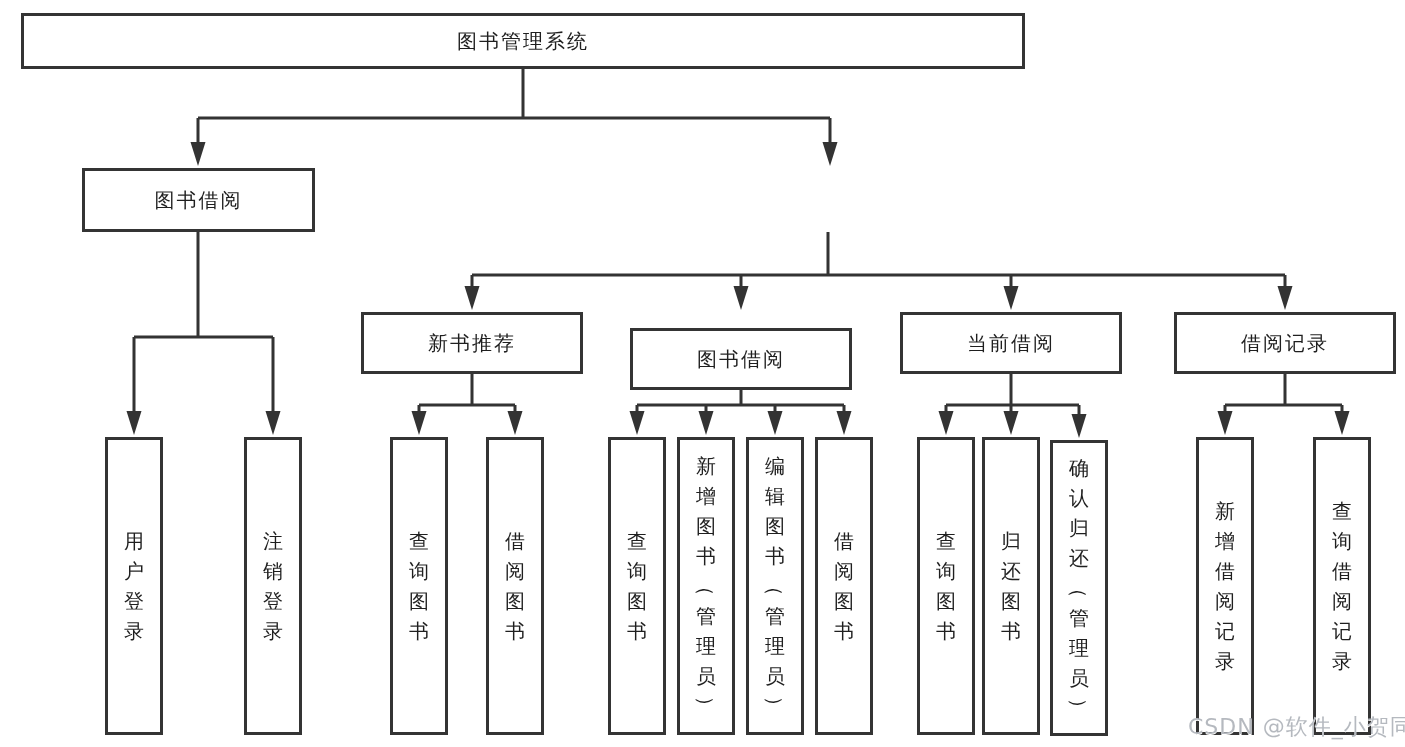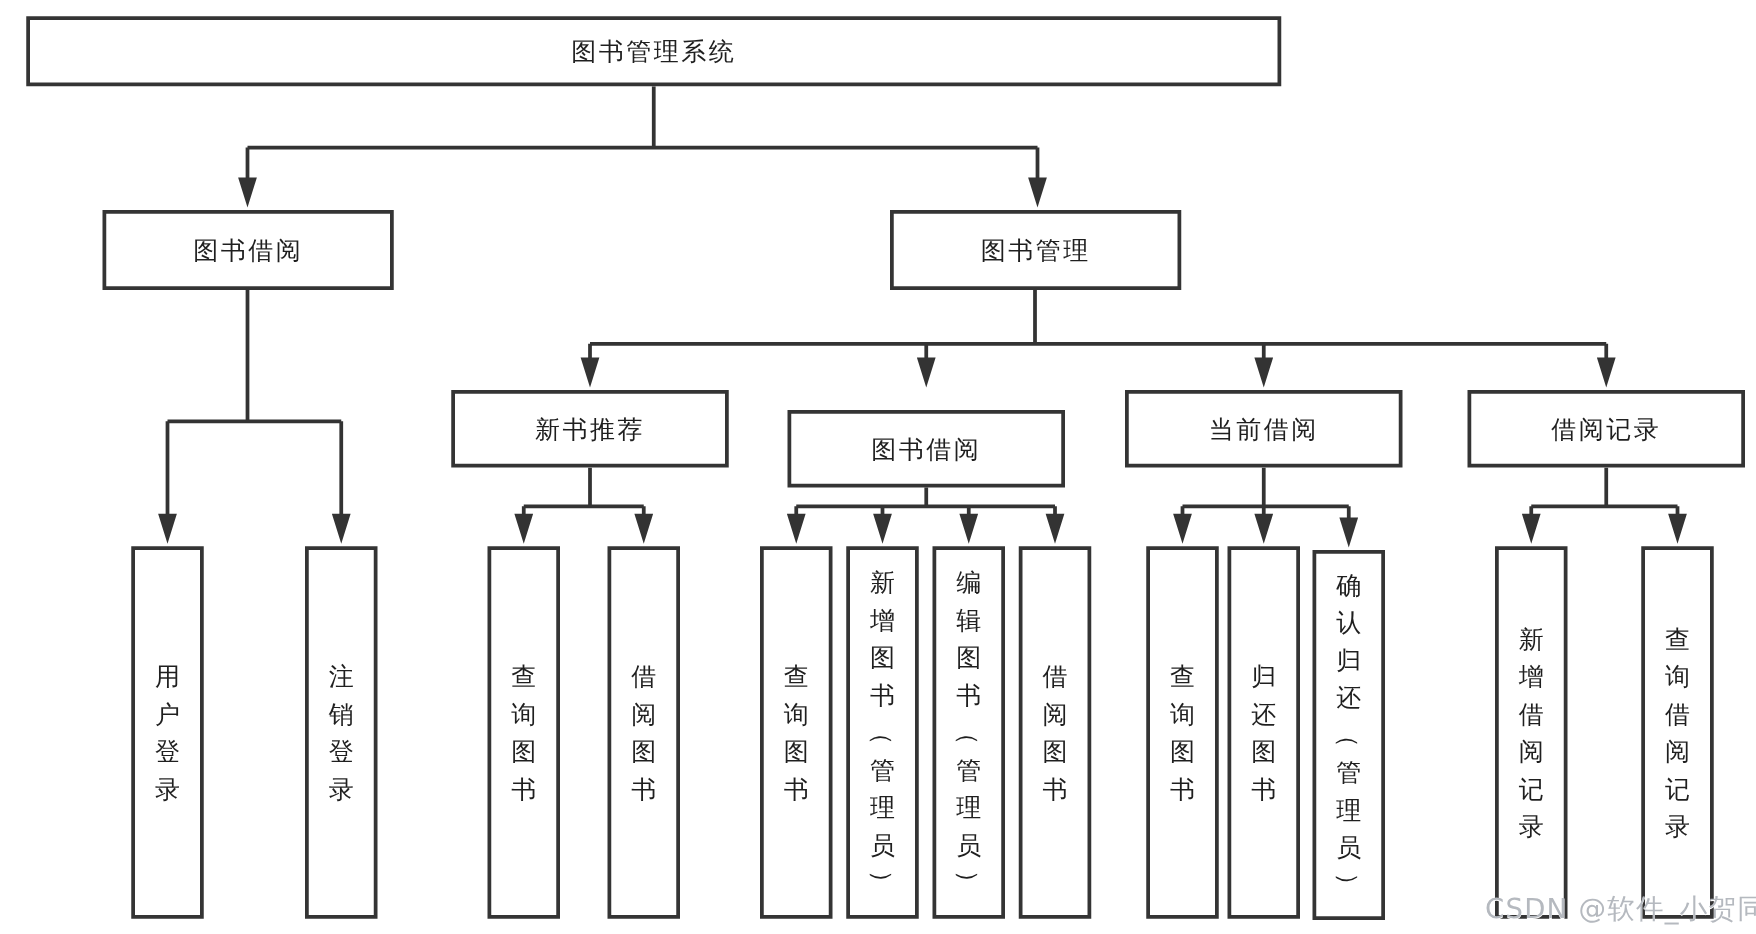--- a/index.html
+++ b/index.html
@@ -78,23 +78,20 @@
     </g>
   </svg>
 
   <div class="node" id="n-root">
     <span class="lbl">图书管理系统</span>
   </div>
 
   <div class="node" id="n-user">
     <span class="lbl">图书借阅</span>
   </div>
-  <div class="node" id="n-mgmt">
-    <span class="lbl">图书管理</span>
-  </div>
 
   <div class="node" id="n-newbook">
     <span class="lbl">新书推荐</span>
   </div>
   <div class="node" id="n-bookborrow">
     <span class="lbl">图书借阅</span>
   </div>
   <div class="node" id="n-current">
     <span class="lbl">当前借阅</span>
   </div>

